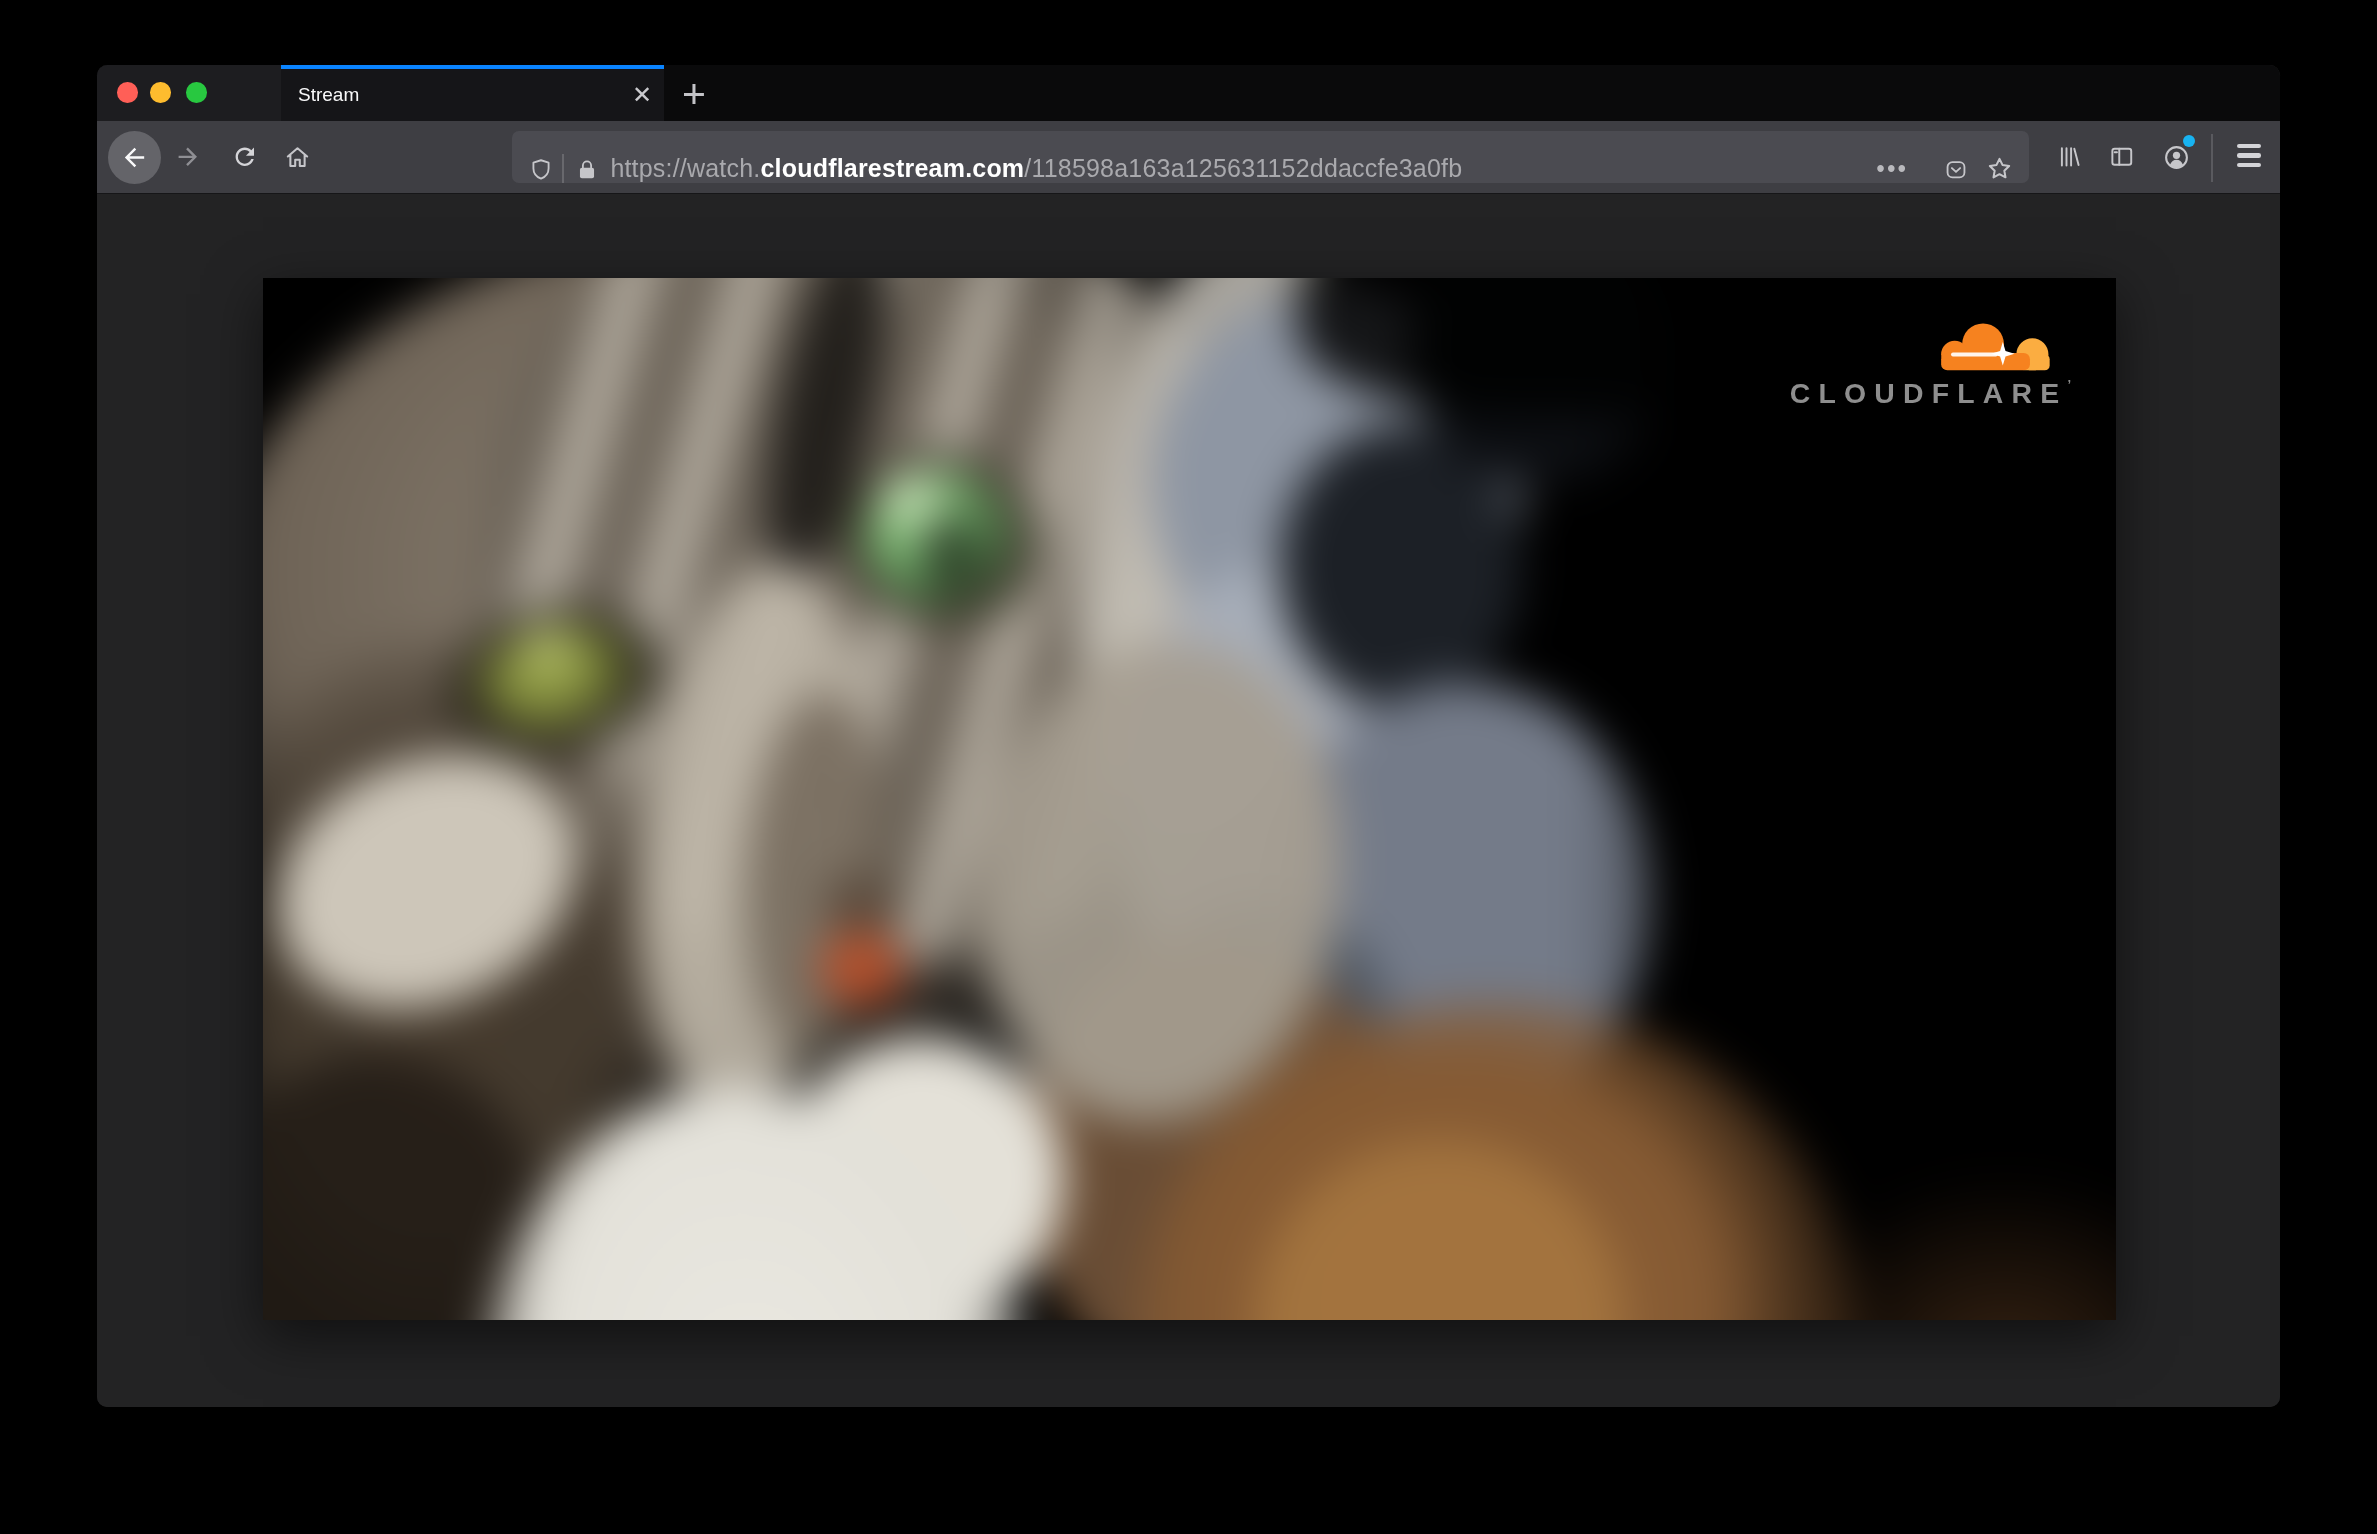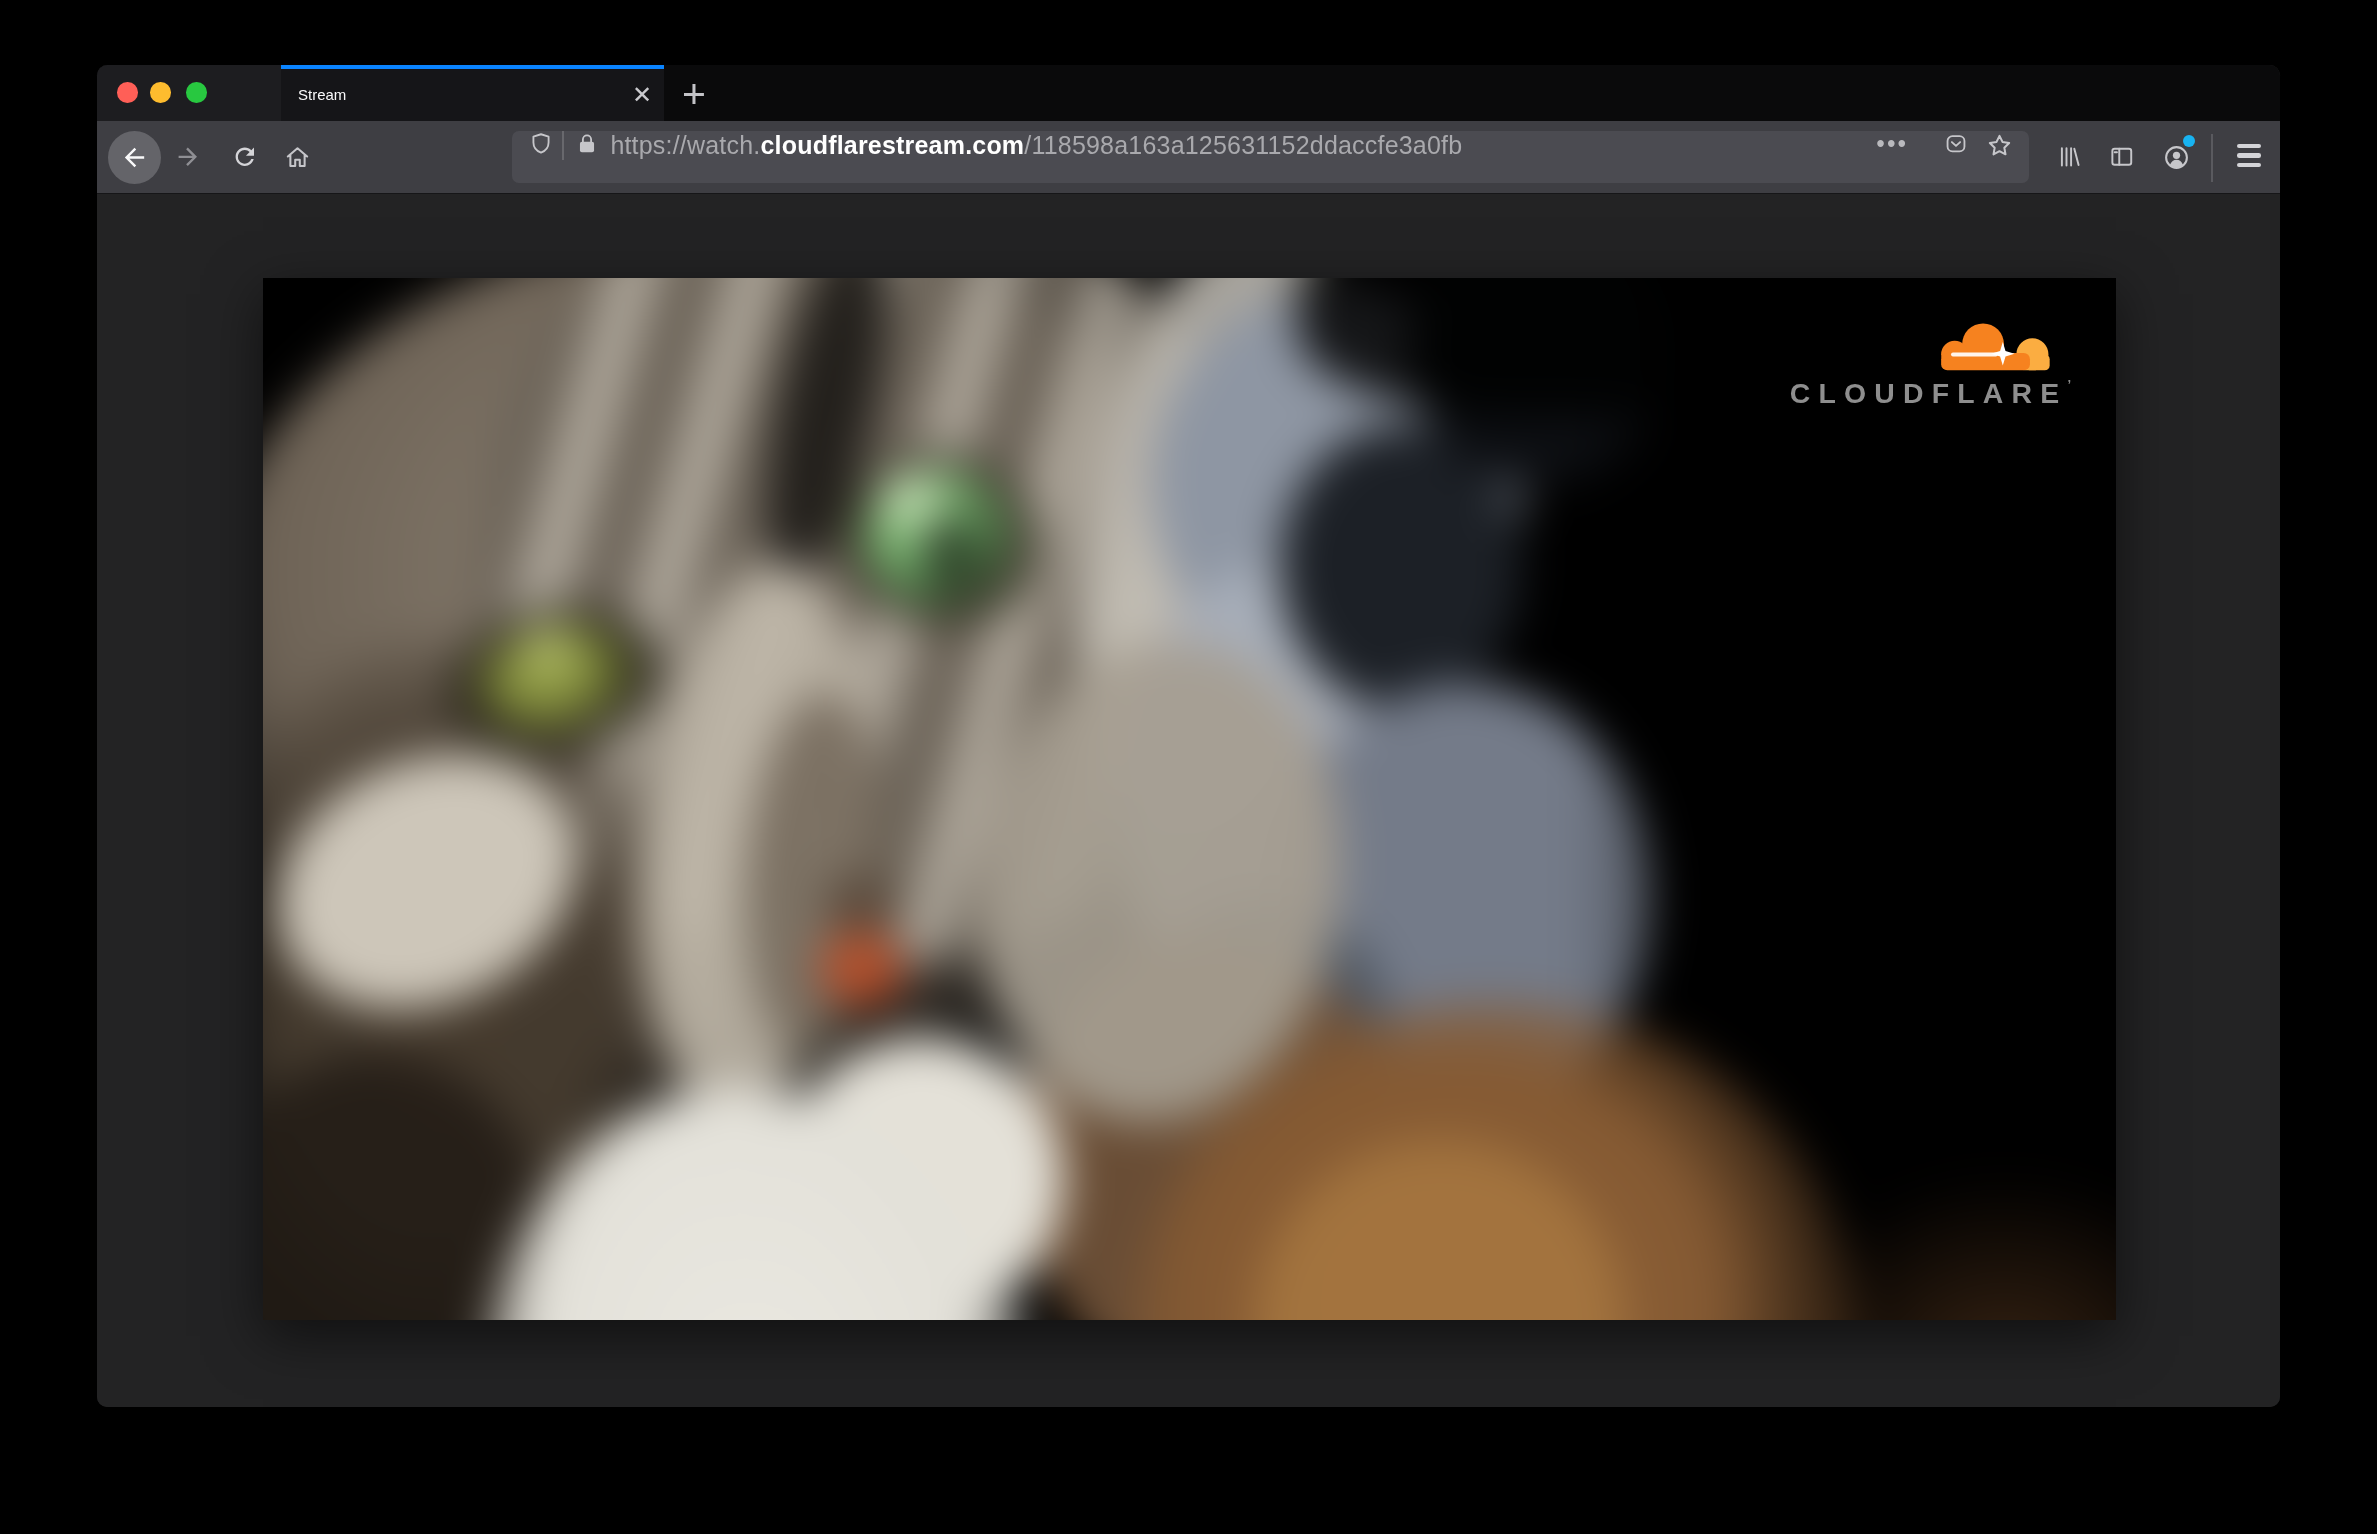--- a/index.html
+++ b/index.html
@@ -10,36 +10,36 @@
 
   
   .tabbar{position:absolute;left:0;top:0;width:100%;height:56px;background:#0a0a0b;}
   .traffic{position:absolute;left:0;top:0;width:184px;height:56px;background:#1d1d20;}
   .tl{position:absolute;top:17px;width:20.7px;height:20.7px;border-radius:50%;}
   .tl.red{left:20px;background:#ff5f57;}
   .tl.yellow{left:53px;background:#febc2e;}
   .tl.green{left:89px;background:#28c840;}
   .tab{position:absolute;left:184px;top:0;width:383px;height:56px;background:#151518;}
   .tab .accent{position:absolute;left:0;top:0;width:100%;height:4.3px;background:#0a84ff;}
-  .tab .title{position:absolute;left:17px;top:0;height:56px;line-height:59px;font-size:15px;
+  .tab .title{position:absolute;left:17px;top:0;height:56px;line-height:59px;font-size:19px;
               color:#f9f9fa;font-weight:500;}
   .tab .close{position:absolute;right:12px;top:0;height:56px;line-height:59px;font-size:24px;
               color:#c9c9cd;font-weight:400;}
   .newtab{position:absolute;left:572px;top:1.7px;width:50px;height:53px;text-align:center;
           line-height:55px;font-size:41px;font-weight:300;color:#c3c3c7;}
 
   
   .navbar{position:absolute;left:0;top:56px;width:100%;height:73px;background:#3e3e43;
           border-bottom:1.7px solid #161618;box-sizing:border-box;}
   .navbar svg{display:block;}
   .back-btn{position:absolute;left:11.2px;top:9.5px;width:53px;height:53px;border-radius:50%;
             background:#646469;display:flex;align-items:center;justify-content:center;}
   .nav-ic{position:absolute;}
   .urlbar{position:absolute;left:415px;top:10.3px;width:1517px;height:52px;border-radius:6.9px;
-          background:#4b4b51;display:flex;align-items:flex-start;padding:0 15.5px;box-sizing:border-box;}
+          background:#4b4b51;display:flex;align-items:flex-end;padding:0 15.5px;box-sizing:border-box;}
   .urlbar .divider{width:1.7px;height:29px;background:#68686d;margin:0 10.3px 0 8.6px;}
   .url-text{margin-left:10.3px;font-size:25px;color:#a9a9ad;white-space:nowrap;letter-spacing:0.2px;}
   .url-text .domain{color:#ffffff;font-weight:600;}
   .url-spacer{flex:1;}
   .dots{font-size:23px;color:#b9b9bd;letter-spacing:2.6px;margin-right:19px;font-weight:700;}
   .urlbar .ic{margin-left:15.5px;}
   .right-sep{position:absolute;left:2114px;top:13px;width:1.7px;height:48px;background:#5a5a5f;}
   .acct-dot{position:absolute;left:2086px;top:13.8px;width:12px;height:12px;border-radius:50%;
             background:#18b3f1;}
   .hamburger{position:absolute;left:2140px;top:23px;width:24px;display:flex;flex-direction:column;gap:5.2px;}

